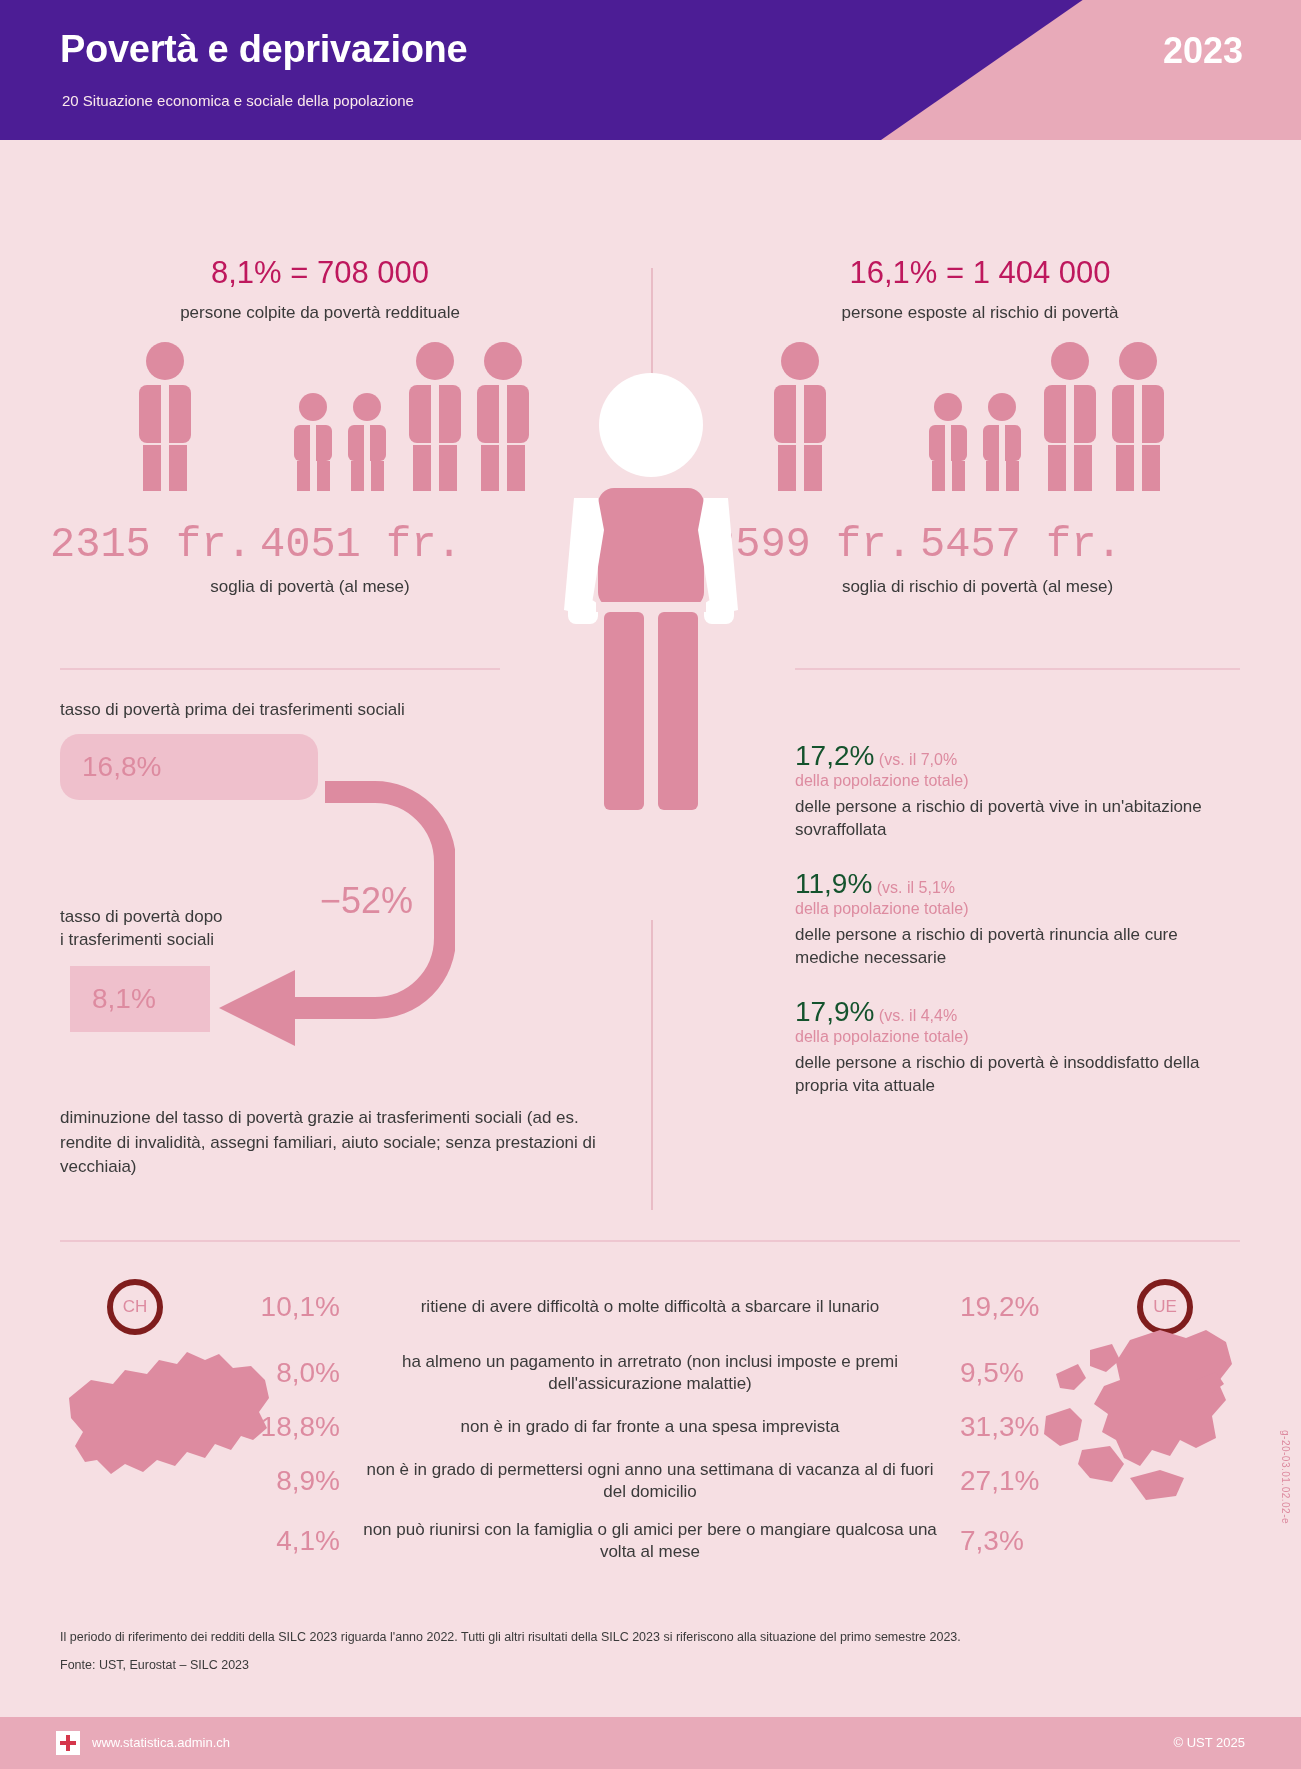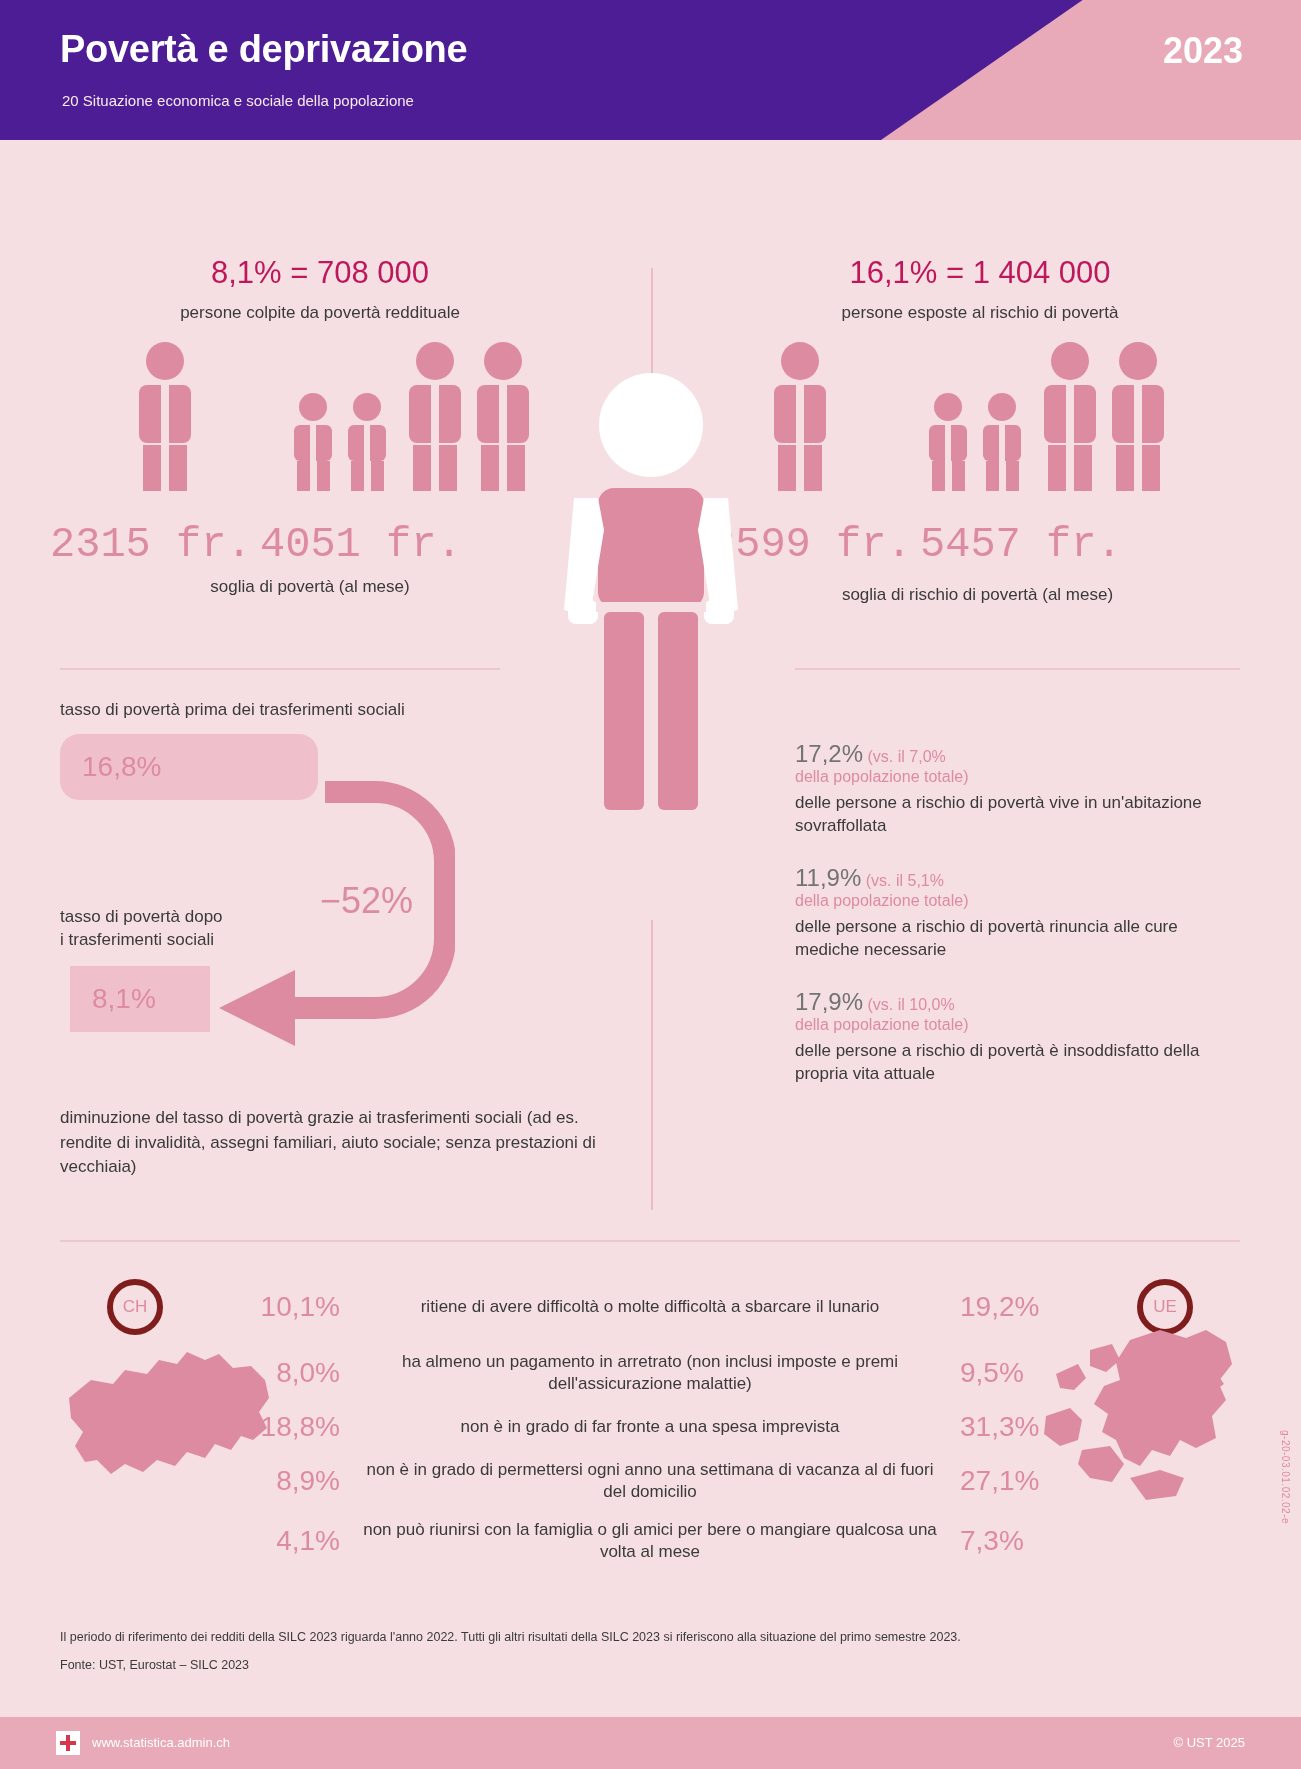--- a/index.html
+++ b/index.html
@@ -62,21 +62,21 @@
   .tr-label { font-size:17px; color:#3a3a3a; }
   .bar {
     background:#efc0cc; color:#dd8ba0; font-size:28px;
     display:flex; align-items:center; padding-left:22px;
   }
   .arrowPct { position:absolute; font-size:36px; color:#dd8ba0; }
 
   
   #rstats { position:absolute; left:795px; top:740px; width:450px; }
   .rs { margin-bottom:26px; }
-  .rs .pct { font-size:24px; color:#737373; }
+  .rs .pct { font-size:28px; color:#14532d; }
   .rs .vs { font-size:16px; color:#dd8ba0; }
   .rs .desc { font-size:17px; color:#3a3a3a; line-height:1.35; margin-top:6px;}
 
   
   #compare { position:absolute; left:60px; top:1245px; width:1180px; }
   .cmpRow { display:flex; align-items:center; margin-bottom:16px; }
   .cmpL { width:130px; text-align:right; font-size:28px; color:#dd8ba0; }
   .cmpC { flex:1; text-align:center; font-size:17px; color:#3a3a3a; line-height:1.3; padding:0 18px;}
   .cmpR { width:130px; text-align:left; font-size:28px; color:#dd8ba0; }
 
@@ -210,21 +210,21 @@
       <rect x="232" y="104" width="18" height="46" fill="#dd8ba0"></rect>
       <rect x="224" y="44" width="8" height="60" fill="#f6dfe3"></rect>
       <rect x="186" y="44" width="16" height="106" fill="#f6dfe3"></rect>
     </svg>
   </div>
 
   <div class="amtRow">
     <div class="amt" style="left:-10px; top:0;">2599 fr.</div>
     <div class="amt" style="left:200px; top:0;">5457 fr.</div>
   </div>
-  <div class="sogliaTxt" style="margin-top:18px; margin-left:-5px;">soglia di rischio di povertà (al mese)</div>
+  <div class="sogliaTxt" style="margin-top:10px; margin-left:-5px;">soglia di rischio di povertà (al mese)</div>
 </div>
 
 <div id="central">
   <svg width="190" height="480" viewBox="0 0 190 480">
 
     <circle cx="95" cy="55" r="52" fill="#ffffff"></circle>
 
     <rect x="42" y="118" width="106" height="120" rx="16" fill="#dd8ba0"></rect>
 
     <path d="M42 128 L18 128 L8 240 L34 246 L48 160 Z" fill="#ffffff"></path>
@@ -277,21 +277,21 @@
     <div class="desc">delle persone a rischio di povertà vive in un'abitazione sovraffollata</div>
   </div>
   <div class="rs">
     <span class="pct">11,9%</span>
     <span class="vs">(vs. il 5,1%</span><br>
     <span class="vs">della popolazione totale)</span>
     <div class="desc">delle persone a rischio di povertà rinuncia alle cure mediche necessarie</div>
   </div>
   <div class="rs">
     <span class="pct">17,9%</span>
-    <span class="vs">(vs. il 10,0%</span><br>
+    <span class="vs">(vs. il 4,4%</span><br>
     <span class="vs">della popolazione totale)</span>
     <div class="desc">delle persone a rischio di povertà è insoddisfatto della propria vita attuale</div>
   </div>
 </div>
 
 <div id="compare">
   <div class="cmpRow" style="margin-top:34px;">
     <div style="width:150px; display:flex; justify-content:center;">
       <div class="badge">CH</div>
     </div>

